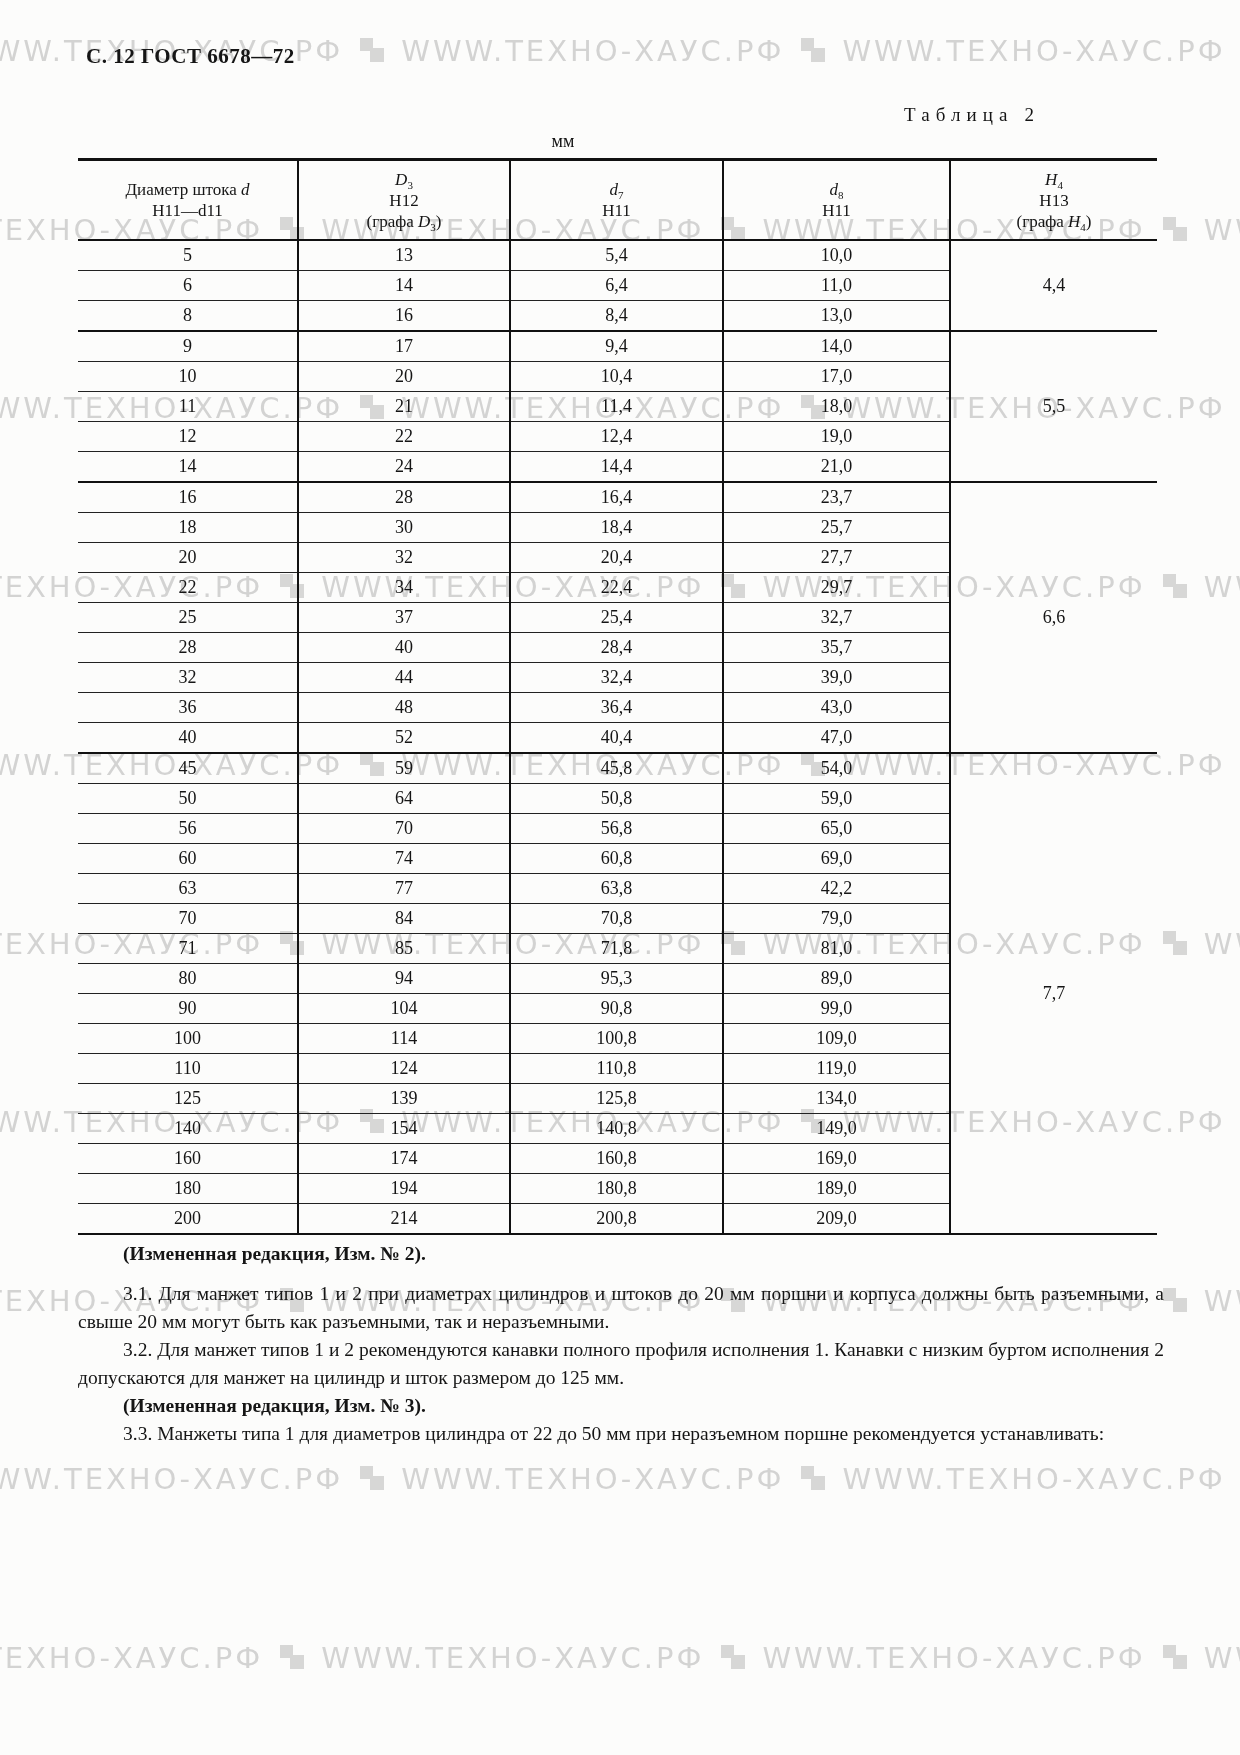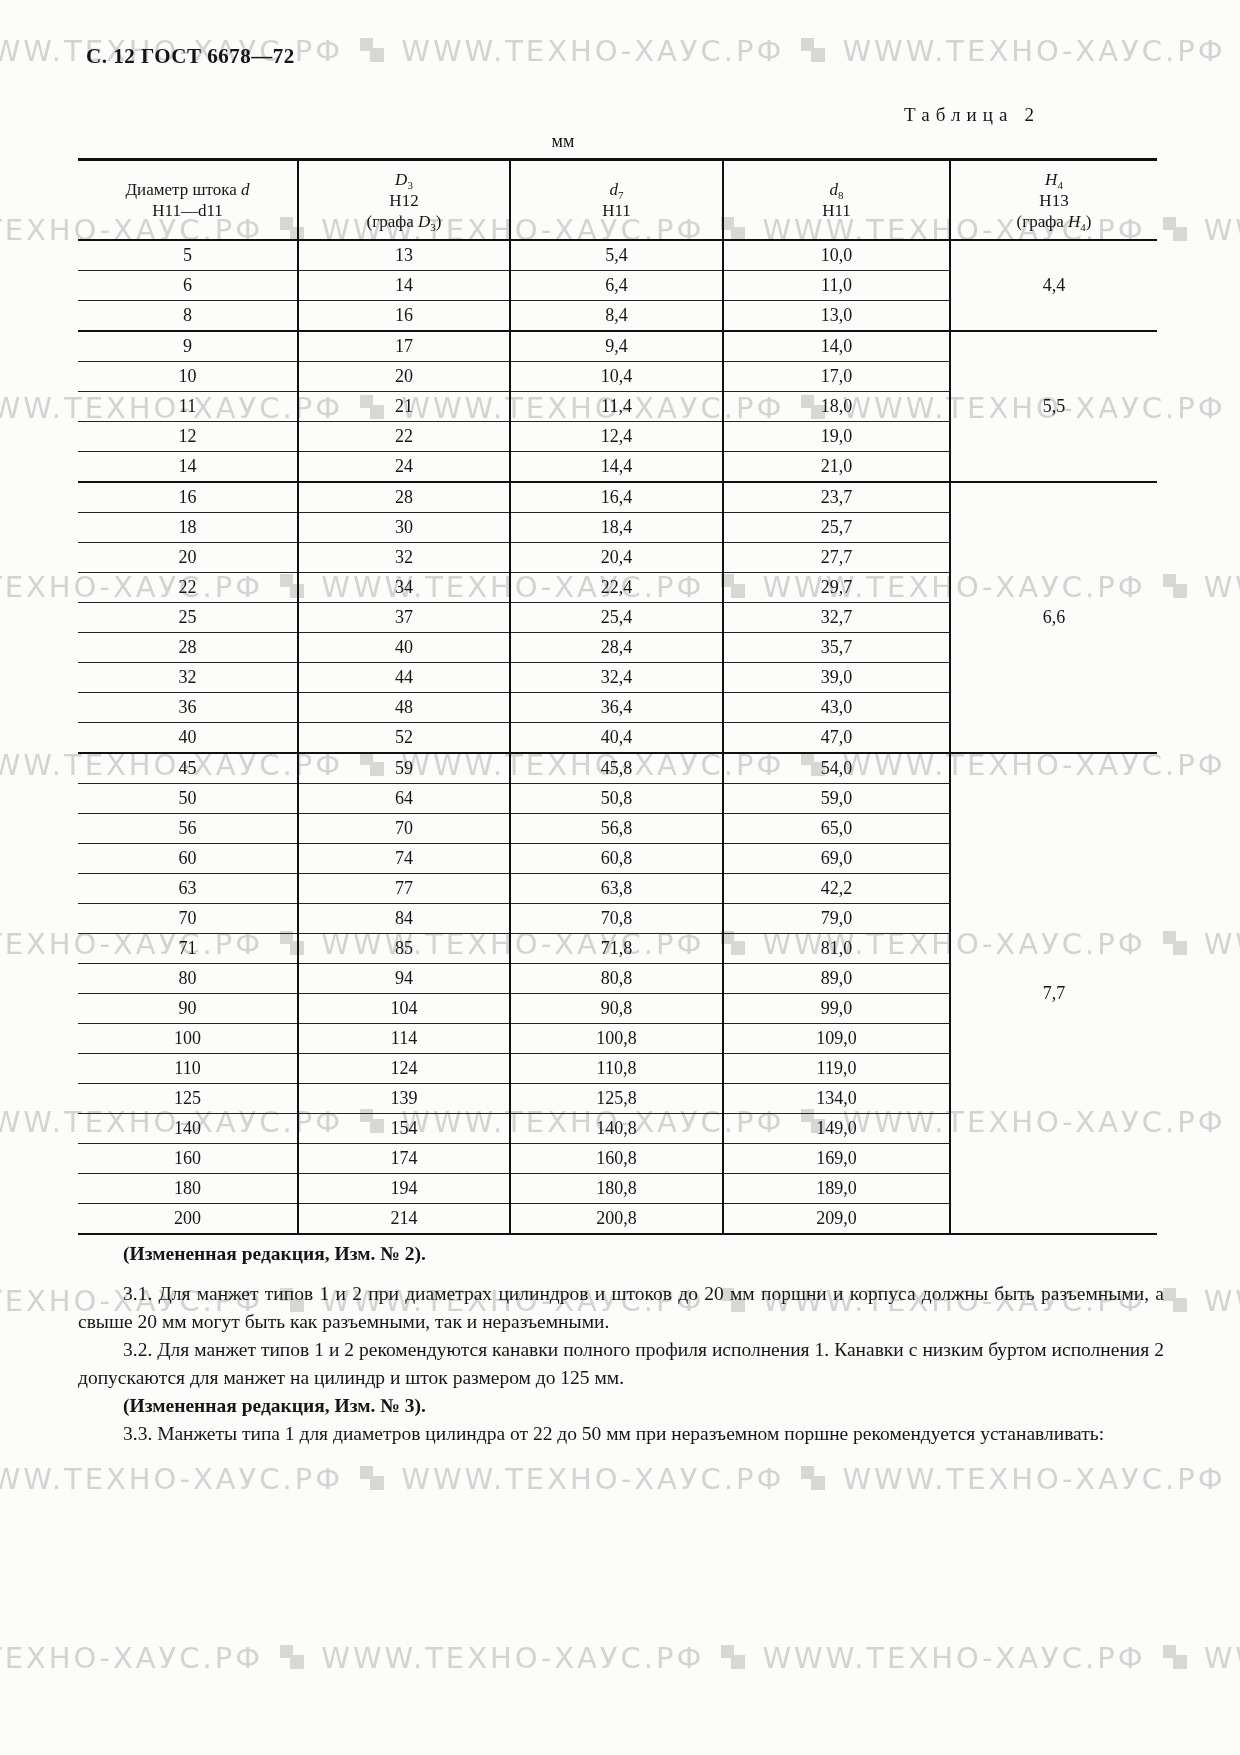--- a/index.html
+++ b/index.html
@@ -278,21 +278,21 @@
           </tr>
           <tr>
             <td>71</td>
             <td class="vline">85</td>
             <td class="vline">71,8</td>
             <td class="vline">81,0</td>
           </tr>
           <tr>
             <td>80</td>
             <td class="vline">94</td>
-            <td class="vline">80,8</td>
+            <td class="vline">95,3</td>
             <td class="vline">89,0</td>
           </tr>
           <tr>
             <td>90</td>
             <td class="vline">104</td>
             <td class="vline">90,8</td>
             <td class="vline">99,0</td>
           </tr>
           <tr>
             <td>100</td>

